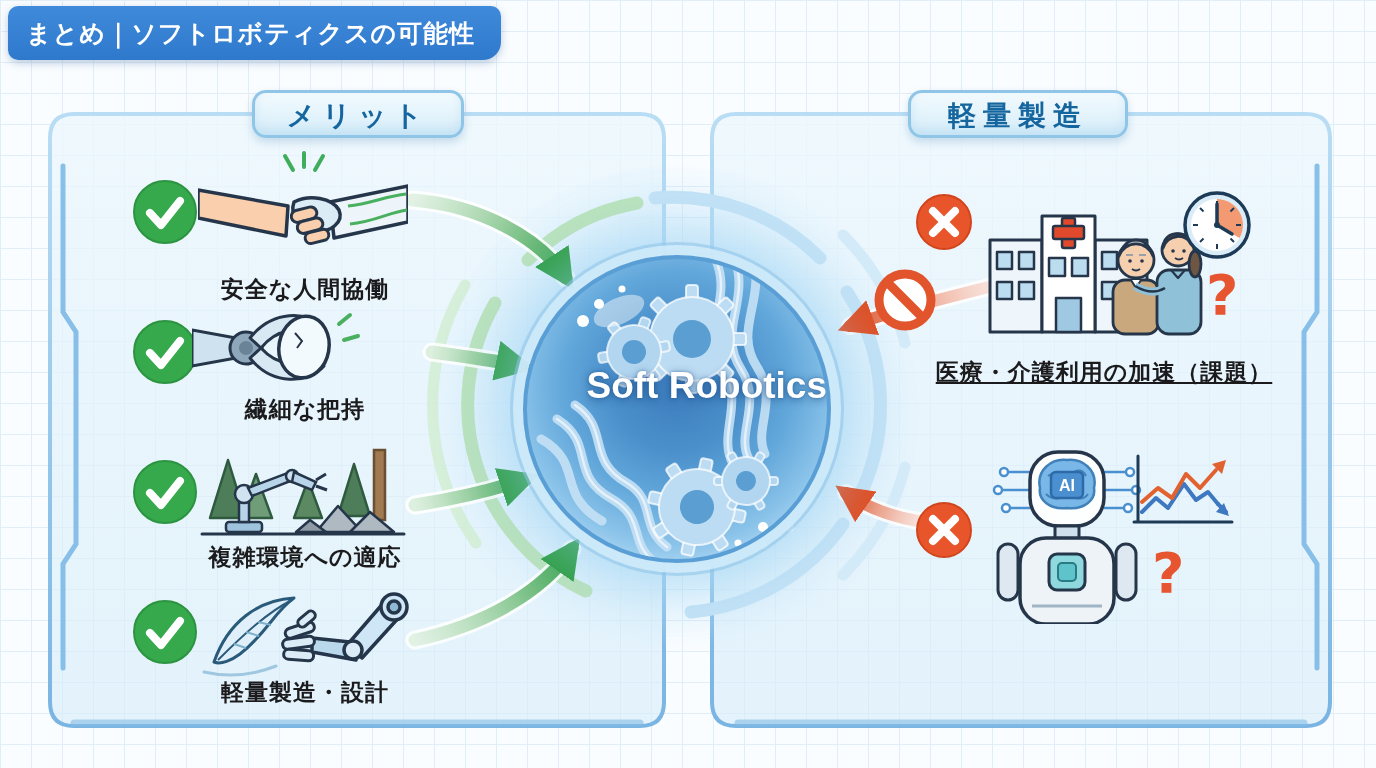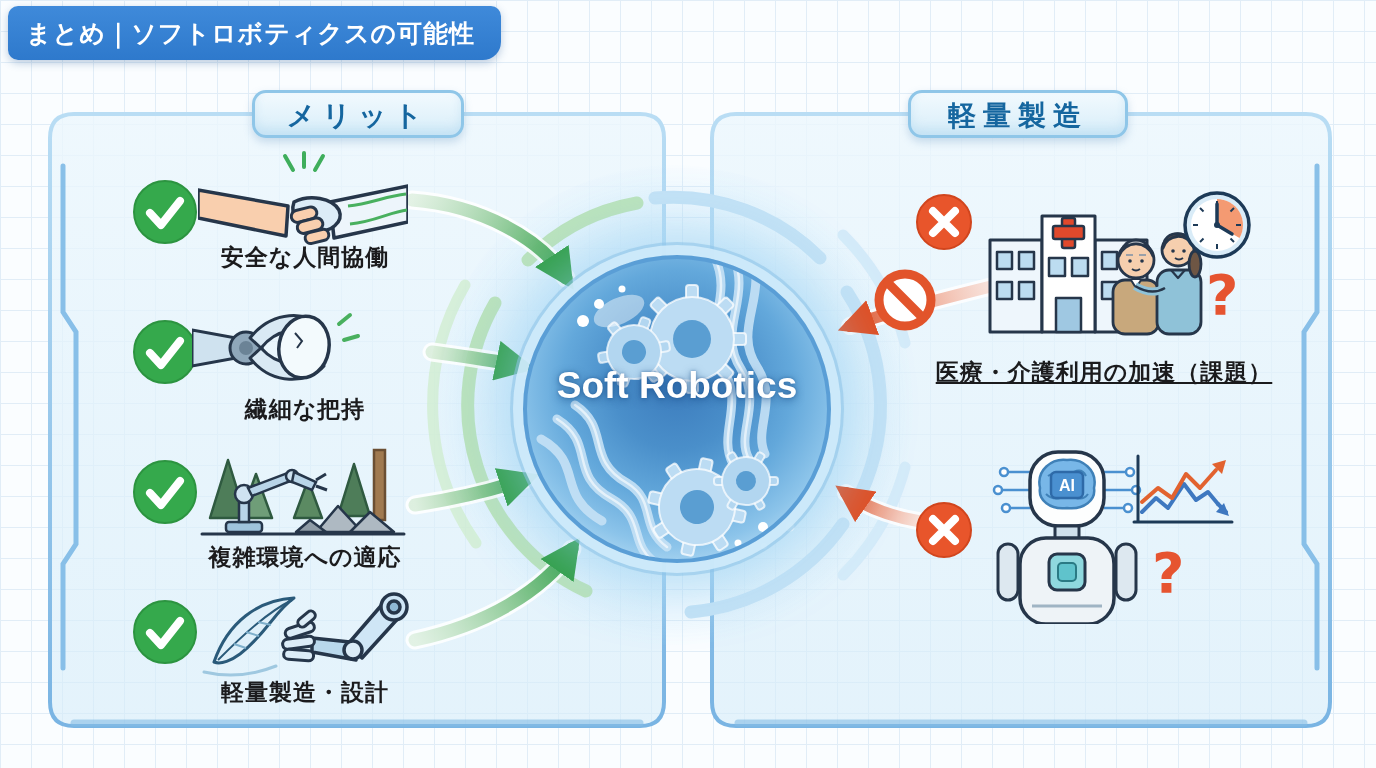--- a/index.html
+++ b/index.html
@@ -52,21 +52,21 @@
     left:523px;top:255px;width:300px;height:300px;border-radius:50%;
     overflow:hidden;z-index:4;
     background:radial-gradient(circle at 50% 42%, #3c7cbd 0%, #4a8fca 28%, #63a8db 50%, #8cc4ea 70%, #c2e3f7 87%, #e4f4fc 100%);
     border:4px solid #5a9ed6;
     box-shadow:
       0 0 0 10px rgba(212,237,251,.85),
       0 0 0 13px rgba(140,195,232,.55),
       0 0 55px 22px rgba(150,205,240,.55);
   }
   .sphere-text{
-    position:absolute;left:0;top:106px;width:100%;text-align:center;
+    position:absolute;left:0;top:106px;width:100%;text-align:right;
     color:#fff;font-weight:bold;font-size:37px;line-height:1.16;
     text-shadow:0 2px 8px rgba(20,70,130,.65), 0 0 3px rgba(30,80,140,.5);
     z-index:3;
   }
 </style>
 </head>
 <body>
 
 <div class="stage">
 
@@ -290,21 +290,21 @@
     <path d="M210,36 L132,52 L136,88 L210,72 Z" fill="#edf5fb" stroke="#26364a" stroke-width="3.5" stroke-linejoin="round"></path>
     <path d="M150,56 C172,54 188,46 208,44" fill="none" stroke="#49b05f" stroke-width="3"></path>
     <path d="M152,74 C176,72 192,62 209,60" fill="none" stroke="#49b05f" stroke-width="3"></path>
     <path d="M96,52 C112,44 134,48 141,60 C146,72 133,83 116,81 C103,79 91,66 96,52 Z" fill="#dcecf7" stroke="#26364a" stroke-width="3.5"></path>
     <g fill="#f9cfae" stroke="#26364a" stroke-width="3" stroke-linejoin="round">
       <rect x="92" y="62" width="26" height="12" rx="6" transform="rotate(-14 92 62)"></rect>
       <rect x="98" y="73" width="26" height="12" rx="6" transform="rotate(-14 98 73)"></rect>
       <rect x="106" y="84" width="24" height="11" rx="5.5" transform="rotate(-14 106 84)"></rect>
     </g>
   </svg>
-  <div class="abs lbl" style="left:145px;top:242px;width:320px;text-align:center;">安全な人間協働</div>
+  <div class="abs lbl" style="left:145px;top:274px;width:320px;text-align:center;">安全な人間協働</div>
 
   <svg class="abs z4" width="170" height="95" style="left:192px;top:300px;">
     <path d="M0,30 L44,38 L44,58 L0,66 Z" fill="#cfe2ef" stroke="#26364a" stroke-width="3"></path>
     <circle cx="54" cy="48" r="16" fill="#8fa7ba" stroke="#26364a" stroke-width="3"></circle>
     <circle cx="54" cy="48" r="7" fill="#6b8396"></circle>
     <path d="M58,38 C80,10 116,10 132,28 L123,38 C109,26 85,28 69,48 Z" fill="#d9e9f4" stroke="#26364a" stroke-width="3" stroke-linejoin="round"></path>
     <path d="M58,58 C80,86 116,84 132,66 L123,56 C109,68 85,66 69,48 Z" fill="#d9e9f4" stroke="#26364a" stroke-width="3" stroke-linejoin="round"></path>
     <ellipse cx="112" cy="47" rx="25" ry="31" transform="rotate(10 112 47)" fill="#f3fafd" stroke="#26364a" stroke-width="3.5"></ellipse>
     <path d="M103,33 l7,8 l-5,7" fill="none" stroke="#26364a" stroke-width="2"></path>
     <g stroke="#49b05f" stroke-width="4" stroke-linecap="round">

